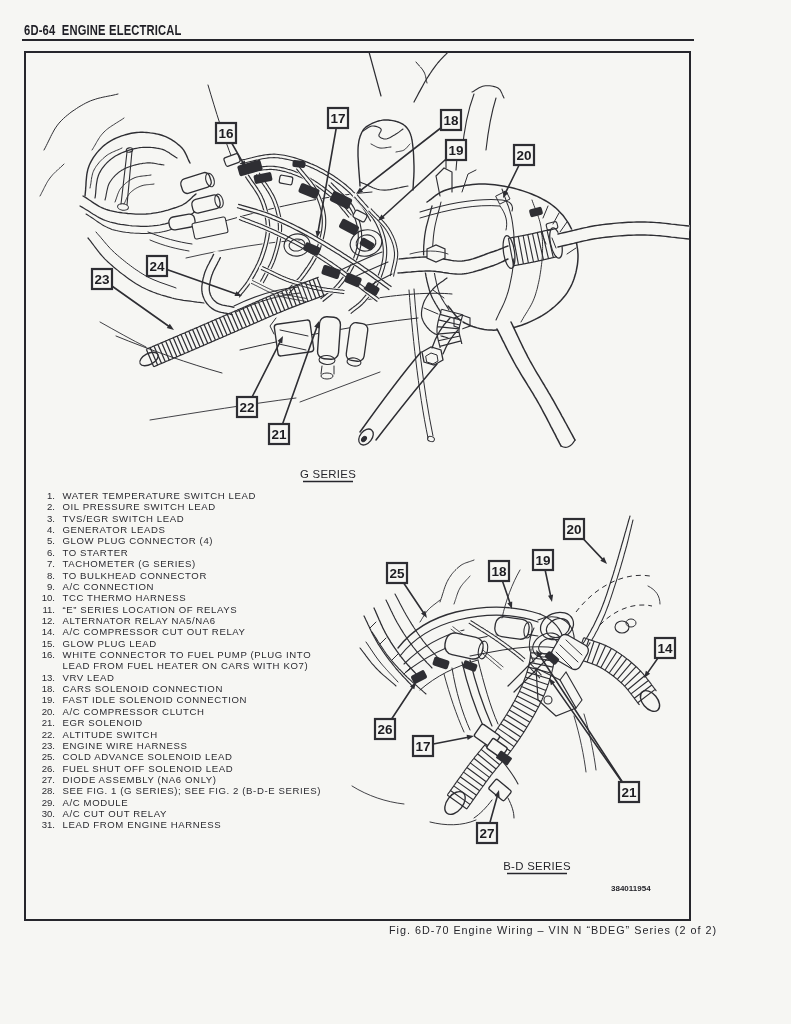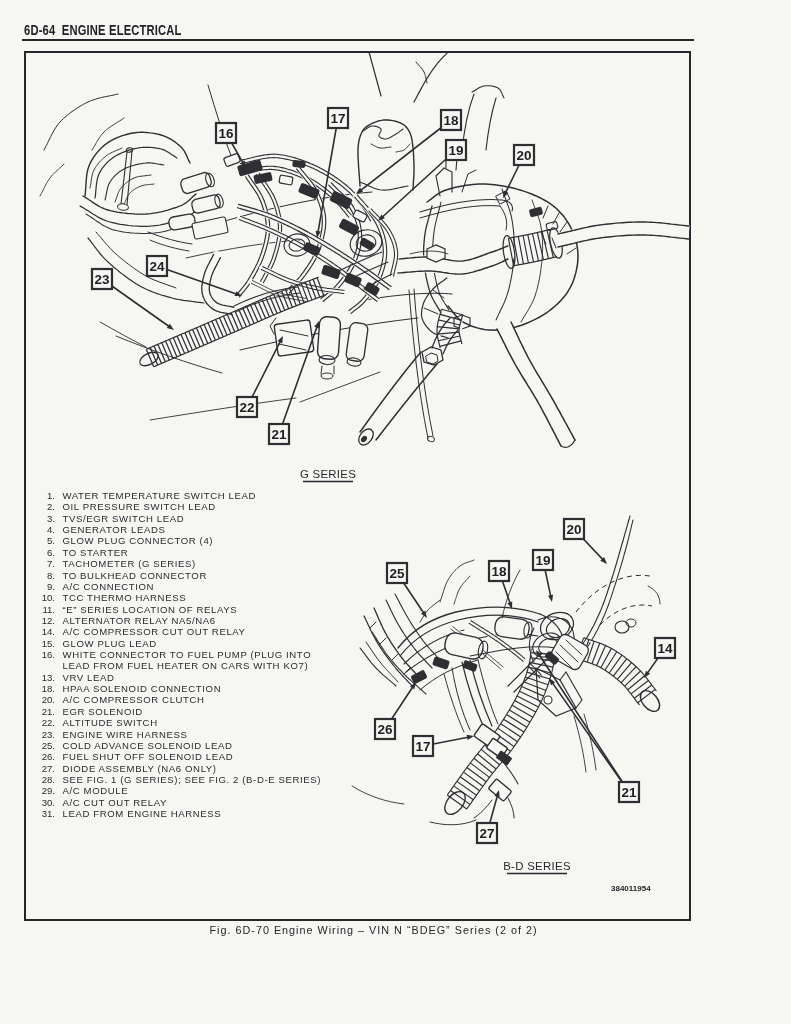--- a/index.html
+++ b/index.html
@@ -3,21 +3,21 @@
 html,body{margin:0;padding:0;}
 body{width:791px;height:1024px;background:#f6f6f3;position:relative;overflow:hidden;
      font-family:"Liberation Sans",sans-serif;}
 .hdr{position:absolute;left:24px;top:22px;font-size:14px;font-weight:bold;color:#1f1f26;letter-spacing:0.2px;transform:scaleX(0.80);transform-origin:0 0;white-space:nowrap;}
 .rule{position:absolute;left:22px;top:38.5px;width:672px;height:2px;background:#26262c;}
 .frame{position:absolute;left:24px;top:51px;width:663px;height:866px;border:2px solid #26262c;background:#f6f6f3;}
 .list{position:absolute;left:0;top:490px;color:#2b2b31;font-size:9.6px;line-height:11.36px;letter-spacing:0.6px;}
 .li{white-space:nowrap;}
 .num{display:inline-block;width:55px;text-align:right;letter-spacing:0;}
 .tx{display:inline-block;margin-left:7.5px;vertical-align:top;}
-.cap{position:absolute;left:0;top:924px;width:717px;text-align:center;font-size:10.8px;color:#26262c;letter-spacing:1.0px;margin-left:15px;}
+.cap{position:absolute;left:0;top:924px;width:717px;text-align:right;font-size:10.8px;color:#26262c;letter-spacing:1.0px;}
 </style></head>
 <body>
 
 <div class="hdr">6D-64&nbsp;&nbsp;ENGINE ELECTRICAL</div>
 
 <div class="rule"></div>
 
 <div class="frame"></div>
 <svg width="667" height="868" viewBox="24 51 667 868" style="position:absolute;left:24px;top:51px;">
 <g>
@@ -496,21 +496,22 @@
 <div class="li"><span class="num">7.</span><span class="tx">TACHOMETER (G SERIES)</span></div>
 <div class="li"><span class="num">8.</span><span class="tx">TO BULKHEAD CONNECTOR</span></div>
 <div class="li"><span class="num">9.</span><span class="tx">A/C CONNECTION</span></div>
 <div class="li"><span class="num">10.</span><span class="tx">TCC THERMO HARNESS</span></div>
 <div class="li"><span class="num">11.</span><span class="tx">“E” SERIES LOCATION OF RELAYS</span></div>
 <div class="li"><span class="num">12.</span><span class="tx">ALTERNATOR RELAY NA5/NA6</span></div>
 <div class="li"><span class="num">14.</span><span class="tx">A/C COMPRESSOR CUT OUT RELAY</span></div>
 <div class="li"><span class="num">15.</span><span class="tx">GLOW PLUG LEAD</span></div>
 <div class="li"><span class="num">16.</span><span class="tx">WHITE CONNECTOR TO FUEL PUMP (PLUG INTO<br>LEAD FROM FUEL HEATER ON CARS WITH KO7)</span></div>
 <div class="li"><span class="num">13.</span><span class="tx">VRV LEAD</span></div>
-<div class="li"><span class="num">18.</span><span class="tx">HPAA SOLENOID CONNECTION</span></div>
+<div class="li"><span class="num">18.</span><span class="tx">CARS SOLENOID CONNECTION</span></div>
+<div class="li"><span class="num">19.</span><span class="tx">FAST IDLE SOLENOID CONNECTION</span></div>
 <div class="li"><span class="num">20.</span><span class="tx">A/C COMPRESSOR CLUTCH</span></div>
 <div class="li"><span class="num">21.</span><span class="tx">EGR SOLENOID</span></div>
 <div class="li"><span class="num">22.</span><span class="tx">ALTITUDE SWITCH</span></div>
 <div class="li"><span class="num">23.</span><span class="tx">ENGINE WIRE HARNESS</span></div>
 <div class="li"><span class="num">25.</span><span class="tx">COLD ADVANCE SOLENOID LEAD</span></div>
 <div class="li"><span class="num">26.</span><span class="tx">FUEL SHUT OFF SOLENOID LEAD</span></div>
 <div class="li"><span class="num">27.</span><span class="tx">DIODE ASSEMBLY (NA6 ONLY)</span></div>
 <div class="li"><span class="num">28.</span><span class="tx">SEE FIG. 1 (G SERIES); SEE FIG. 2 (B-D-E SERIES)</span></div>
 <div class="li"><span class="num">29.</span><span class="tx">A/C MODULE</span></div>
 <div class="li"><span class="num">30.</span><span class="tx">A/C CUT OUT RELAY</span></div>

